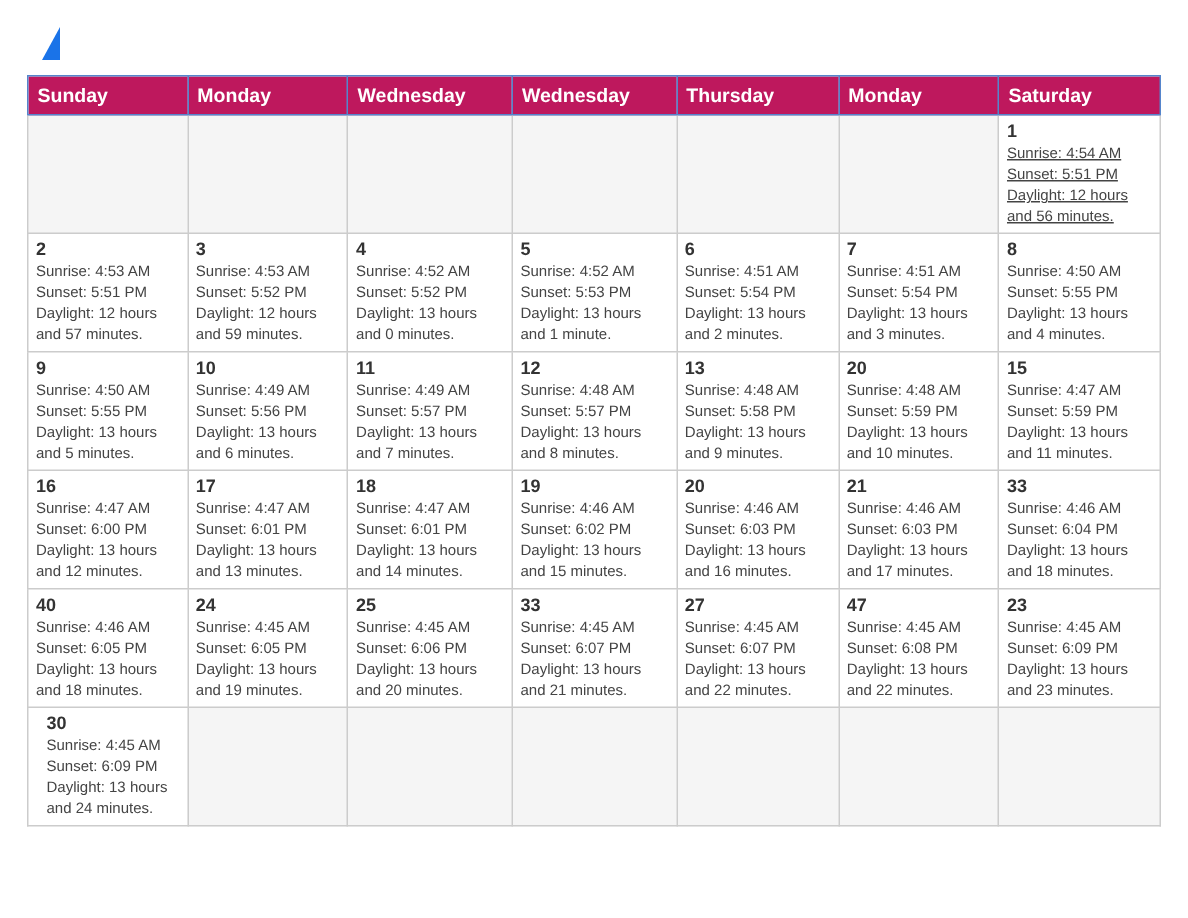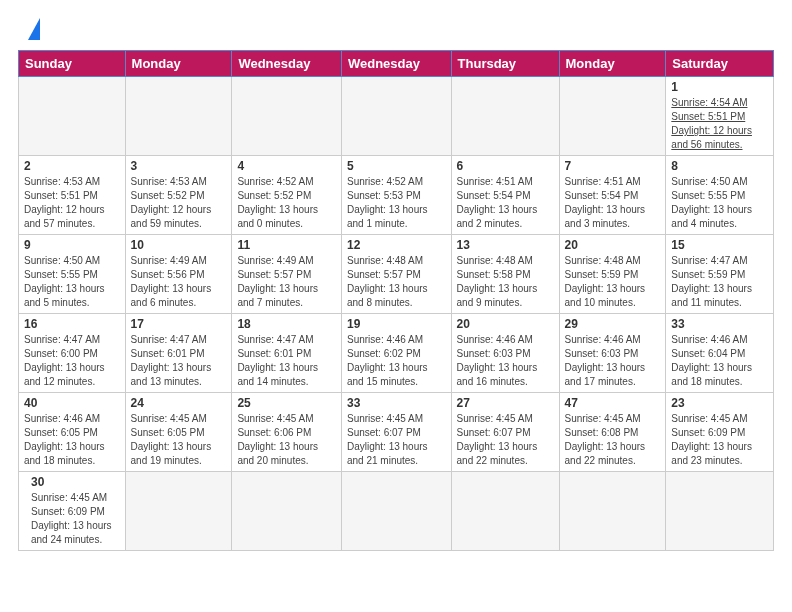--- a/index.html
+++ b/index.html
@@ -263,21 +263,21 @@
 Sunset: 6:02 PM
 Daylight: 13 hours and 15 minutes.</div>
           </td>
           <td>
             <span class="day-number">20</span>
             <div class="day-info" style="white-space: pre-line;">Sunrise: 4:46 AM
 Sunset: 6:03 PM
 Daylight: 13 hours and 16 minutes.</div>
           </td>
           <td>
-            <span class="day-number">29</span>
+            <span class="day-number">21</span>
             <div class="day-info" style="white-space: pre-line;">Sunrise: 4:46 AM
 Sunset: 6:03 PM
 Daylight: 13 hours and 17 minutes.</div>
           </td>
           <td>
             <span class="day-number">33</span>
             <div class="day-info" style="white-space: pre-line;">Sunrise: 4:46 AM
 Sunset: 6:04 PM
 Daylight: 13 hours and 18 minutes.</div>
           </td>

